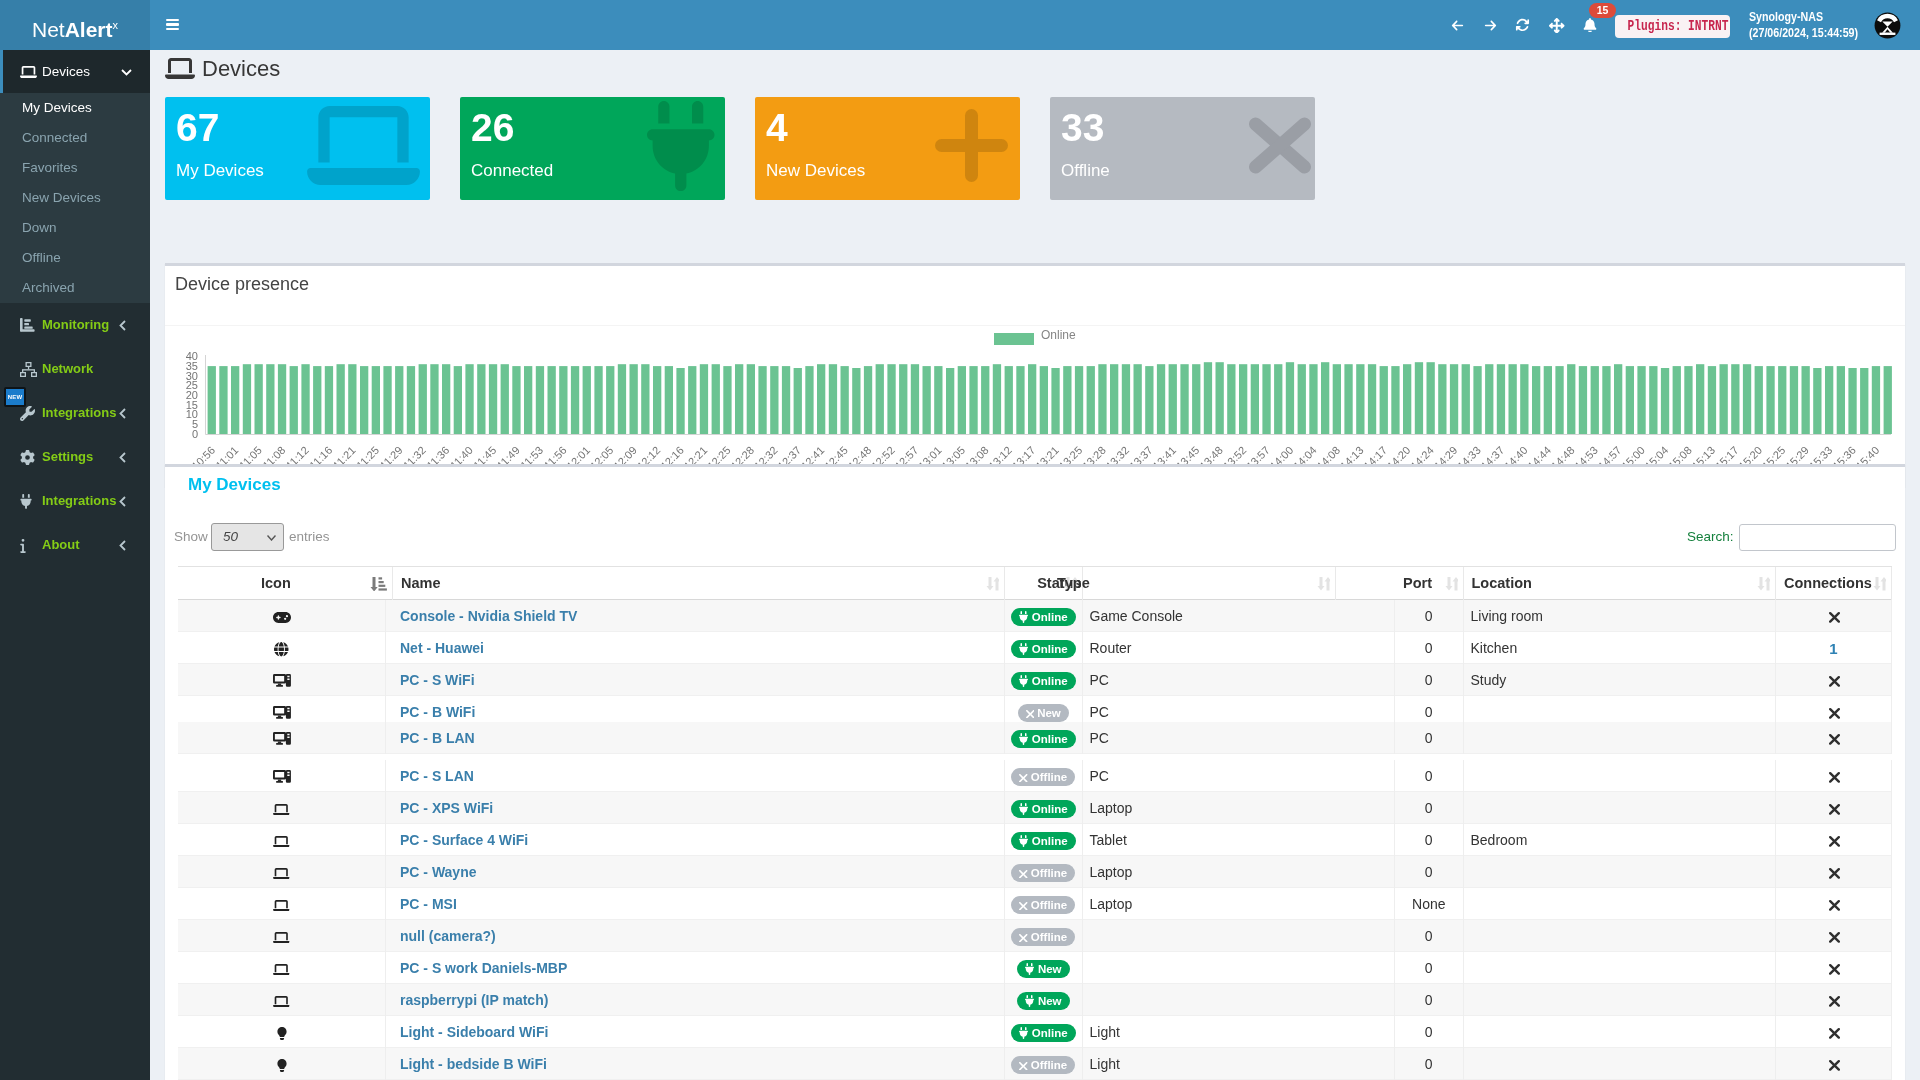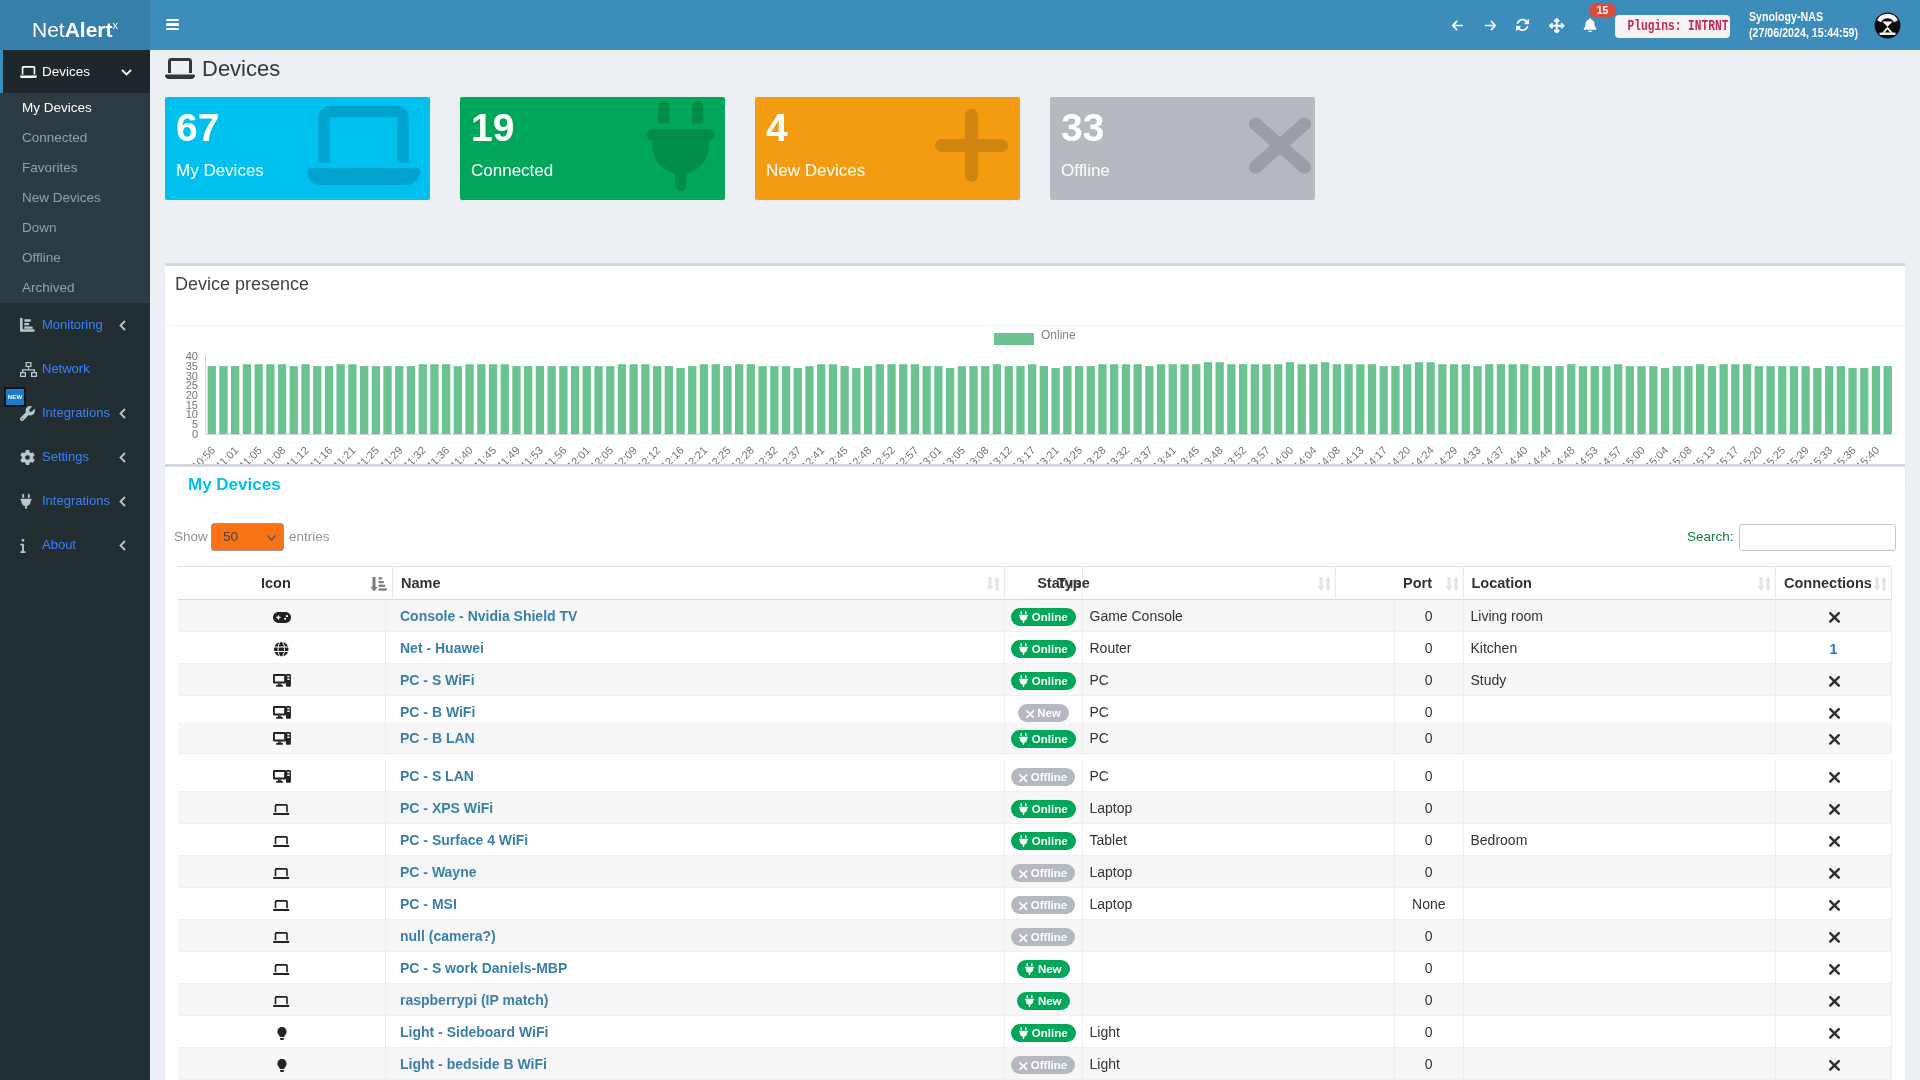--- a/index.html
+++ b/index.html
@@ -20,21 +20,21 @@
 
 .sidebar { position:absolute; left:0; top:50px; width:150px; height:1030px; background:#222d32; }
 .ditem { position:relative; height:43px; background:#1e282c; border-left:3px solid #3c8dbc; color:#fff; }
 .micon { position:absolute; left:17px; top:0; height:100%; width:20px; display:flex; align-items:center; }
 .ditem .micon { left:17px; }
 .dlabel { position:absolute; left:39px; top:0; line-height:43px; font-size:13.5px; color:#fff; }
 .chevd { position:absolute; left:118px; top:19px; }
 .submenu { background:#2c3b41; padding:0; }
 .subitem { height:30px; line-height:30px; padding-left:22px; font-size:13.5px; color:#8aa4af; }
 .subactive { color:#fff; }
-.mitem { position:relative; height:44px; color:#3b82f6; }
+.mitem { position:relative; height:44px; color:#84cc16;font-weight:bold; }
 .mitem .micon { left:20px; }
 .mlabel { position:absolute; left:42px; top:0; line-height:44px; font-size:13px; }
 .chevl { position:absolute; left:119px; top:17px; }
 .newbadge { position:absolute; left:4px; top:336.5px; width:22px; height:20.5px; background:#1b7ccb; border:2px solid #0e1418; border-radius:2px; color:#fff; font-size:6px; font-weight:700; text-align:center; line-height:16.5px; letter-spacing:0.2px; box-sizing:border-box; }
 
 .content-title { position:absolute; left:202px; top:56px; font-size:22px; color:#373737; }
 .title-icon { position:absolute; left:165px; top:58px; }
 
 .ibox { position:absolute; top:97px; width:265px; height:103px; border-radius:2px; color:#fff; }
 .num { position:absolute; left:11px; top:11px; font-size:39px; font-weight:700; line-height:39px; }
@@ -44,21 +44,21 @@
 #chartpanel { top:219px; height:224px;margin-top:44px; }
 #chartpanel .ptitle { position:absolute; left:10px; top:8px; font-size:18px; color:#444; }
 #chartpanel .phead { position:absolute; left:0; top:0; width:100%; height:60px; border-bottom:1px solid #f4f4f4; }
 .legend { position:absolute; left:829px; top:67px; width:40px; height:12px; background:#6bc392; }
 .legendtxt { position:absolute; left:876px; top:62px; font-size:12px; color:#858585; }
 
 #tablepanel { top:464px; height:616px; }
 #tablepanel .ptitle { position:absolute; left:23px; top:8px; font-size:17px; font-weight:700; color:#00c0ef; }
 .show { position:absolute; left:9px; top:62px; font-size:13.5px; color:#949494; }
 .entries { position:absolute; left:124px; top:62px; font-size:13.5px; color:#949494;text-align:right; }
-.select { position:absolute; left:46px; top:56px; width:73px; height:28px; border:1px solid #999; border-radius:3px; background:#f97316; font-size:13.5px; color:#444; line-height:26px; padding-left:11px; }
+.select { position:absolute; left:46px; top:56px; width:73px; height:28px; border:1px solid #999; border-radius:3px; background:#e5e5e5; font-size:13.5px; color:#444; line-height:26px; padding-left:11px;font-style:italic; }
 .select svg { position:absolute; right:7px; top:11px; }
 .searchlbl { position:absolute; left:1522px; top:62px; font-size:13.5px; color:#15803d; }
 .searchbox { position:absolute; left:1574px; top:57px; width:157px; height:27px; border:1px solid #c2c6cc; border-radius:3px; background:#fff; }
 
 .thead { position:absolute; left:13px; top:99px; width:1714px; height:34px; border-top:1px solid #e2e2e2; border-bottom:1px solid #d8d8d8; }
 .th { position:absolute; top:0; height:34px; line-height:33px; font-size:14.5px; font-weight:700; color:#333; border-right:1px solid #e9e9e9; }
 .th .sort { position:absolute; right:5px; top:10px; }
 
 .tr { position:absolute; left:13px; width:1714px; height:32px; }
 .tr.odd { background:#f7f7f7; }
@@ -261,21 +261,21 @@
   </svg>
 <div class="content-title">Devices</div>
 <div class="ibox" style="left:165px;background:#00c0ef">
       <div class="num">67</div>
     <div class="lbl">My Devices</div>
       <svg style="position:absolute;left:142px;top:8.5px" width="113" height="79" viewBox="0 32 640 448" fill="#00a3cb">
       <use href="#i-laptop"></use>
     </svg>
     </div>
 <div class="ibox" style="left:460px;background:#00a65a">
-      <div class="num">19</div>
+      <div class="num">26</div>
     <div class="lbl">Connected</div>
       <svg style="position:absolute;left:187px;top:3.5px" width="67.5" height="90" viewBox="0 0 384 512" fill="#008d4c">
       <use href="#i-plug"></use>
     </svg>
     </div>
 <div class="ibox" style="left:755px;background:#f39c12">
       <div class="num">4</div>
     <div class="lbl">New Devices</div>
       <svg style="position:absolute;left:180px;top:12px" width="73" height="73" viewBox="0 0 73 73" fill="#cf850f">
         <rect x="30" y="0" width="13" height="73" rx="6.5"></rect>

